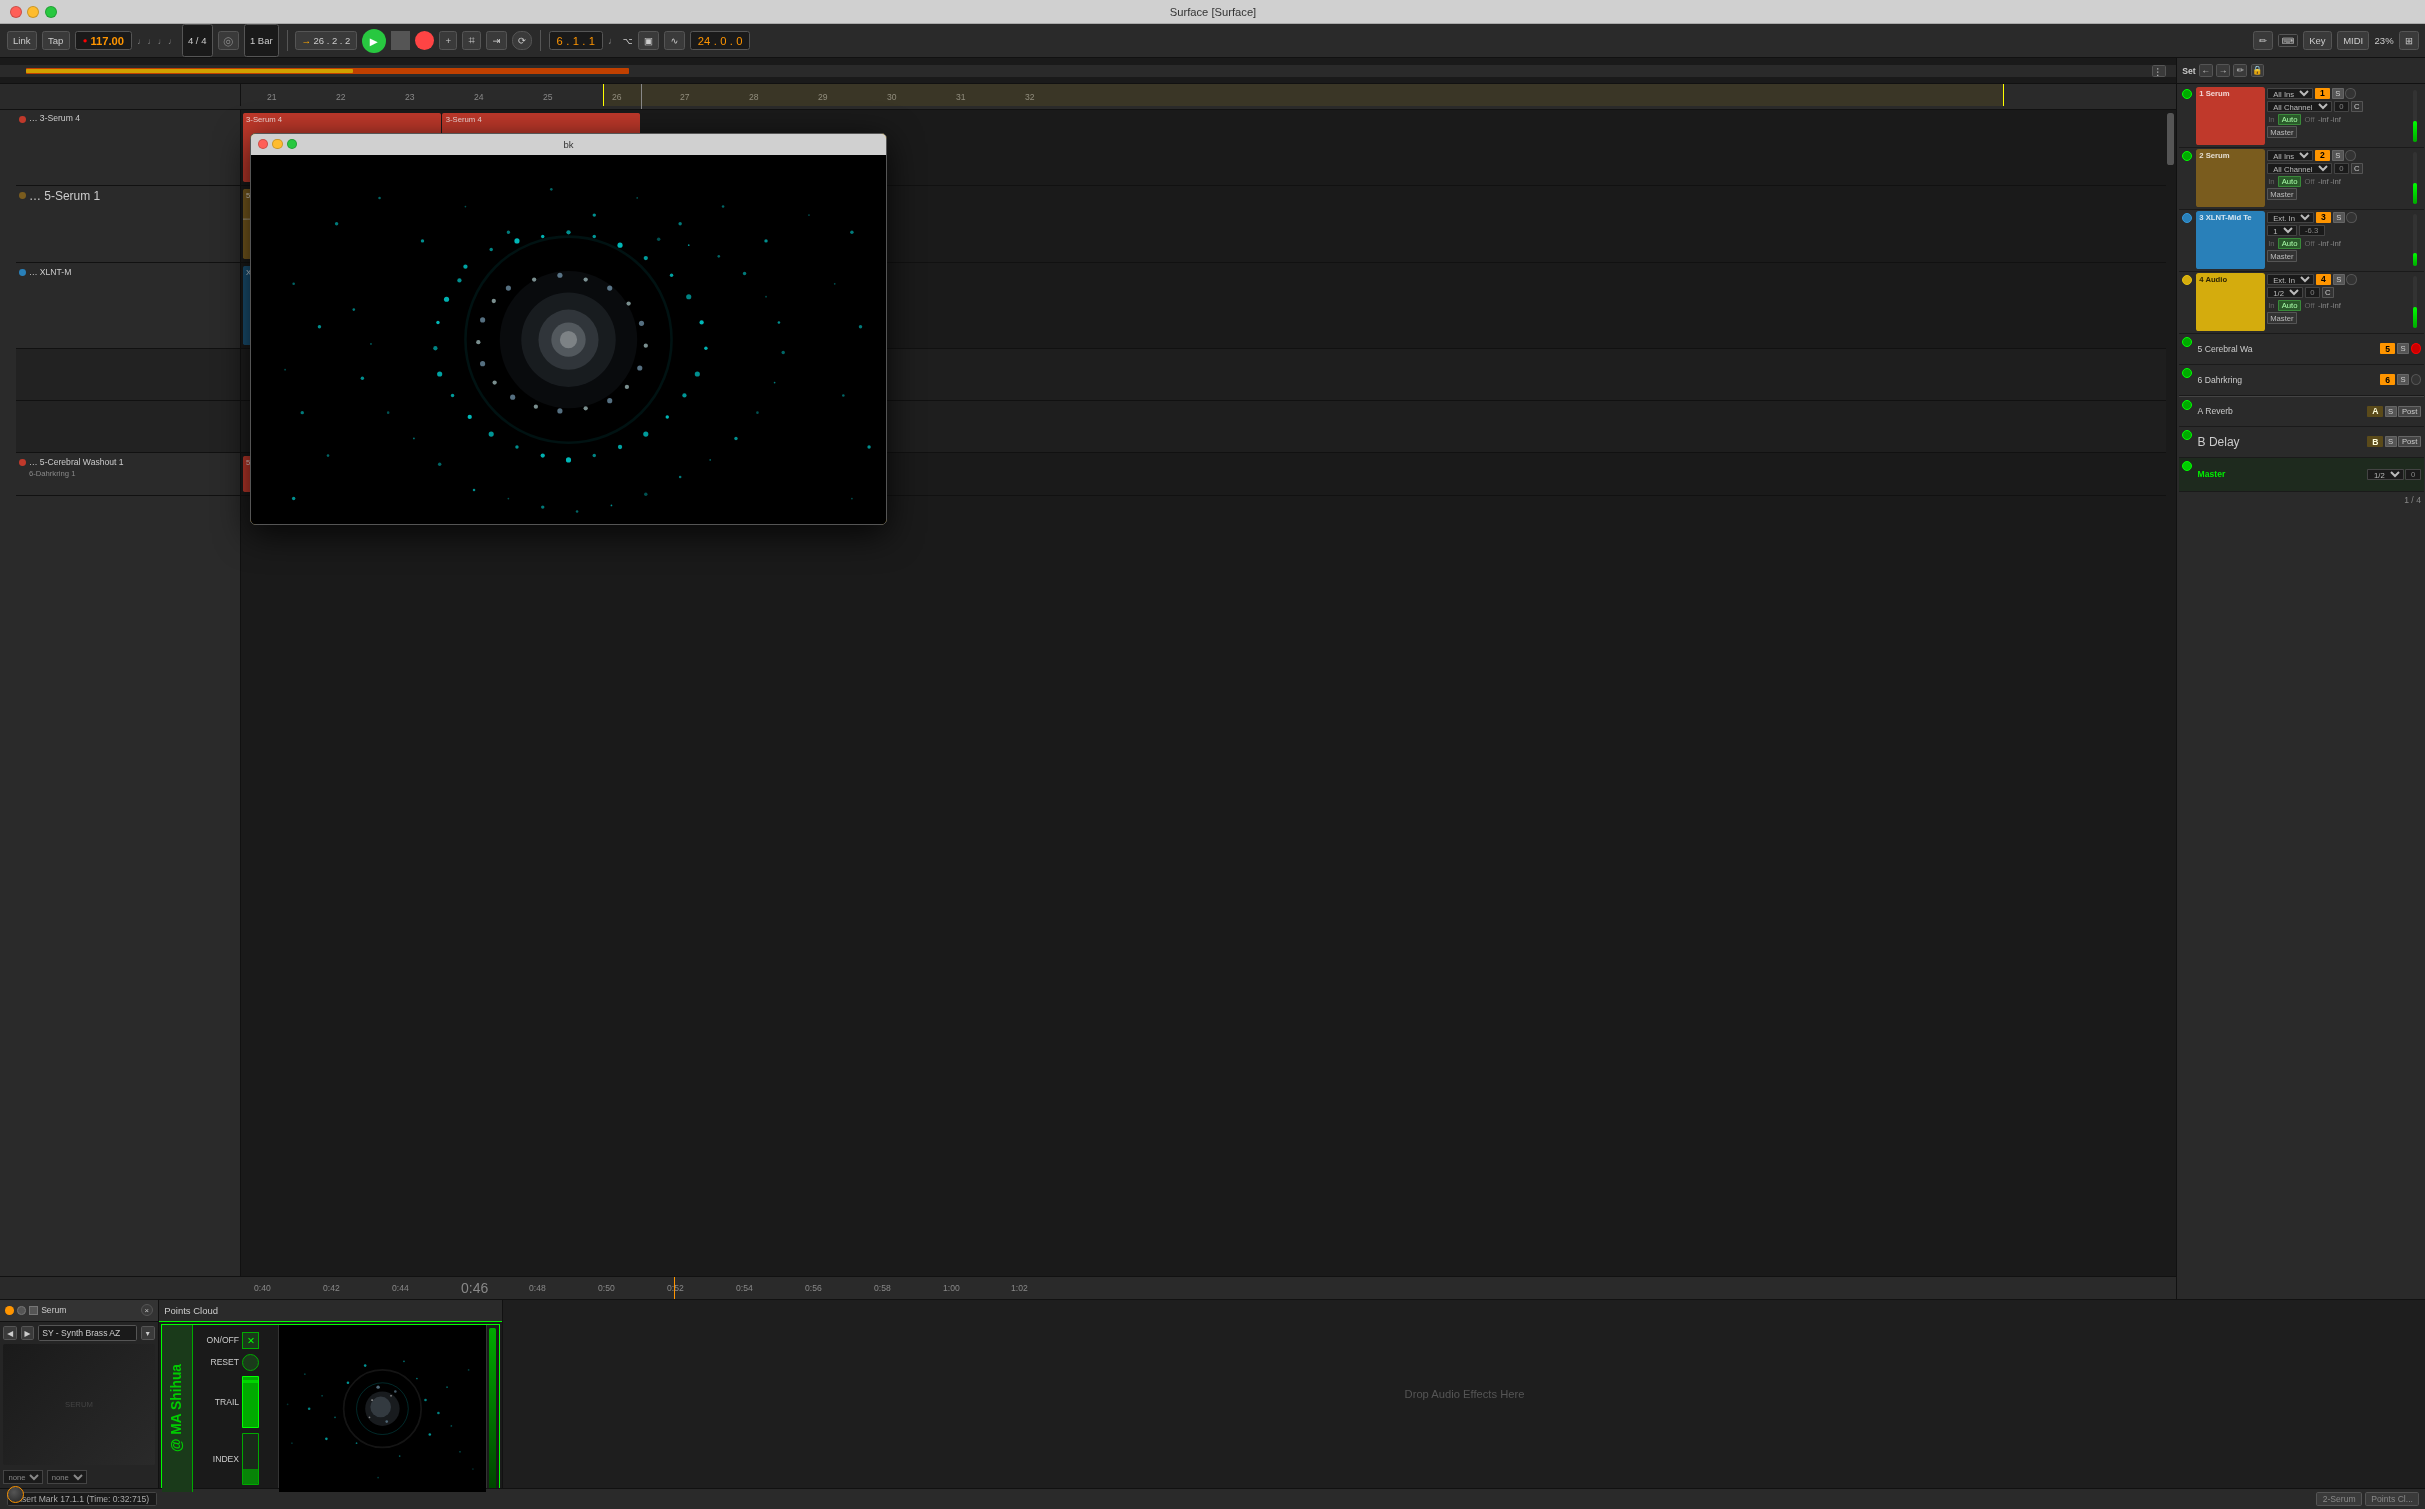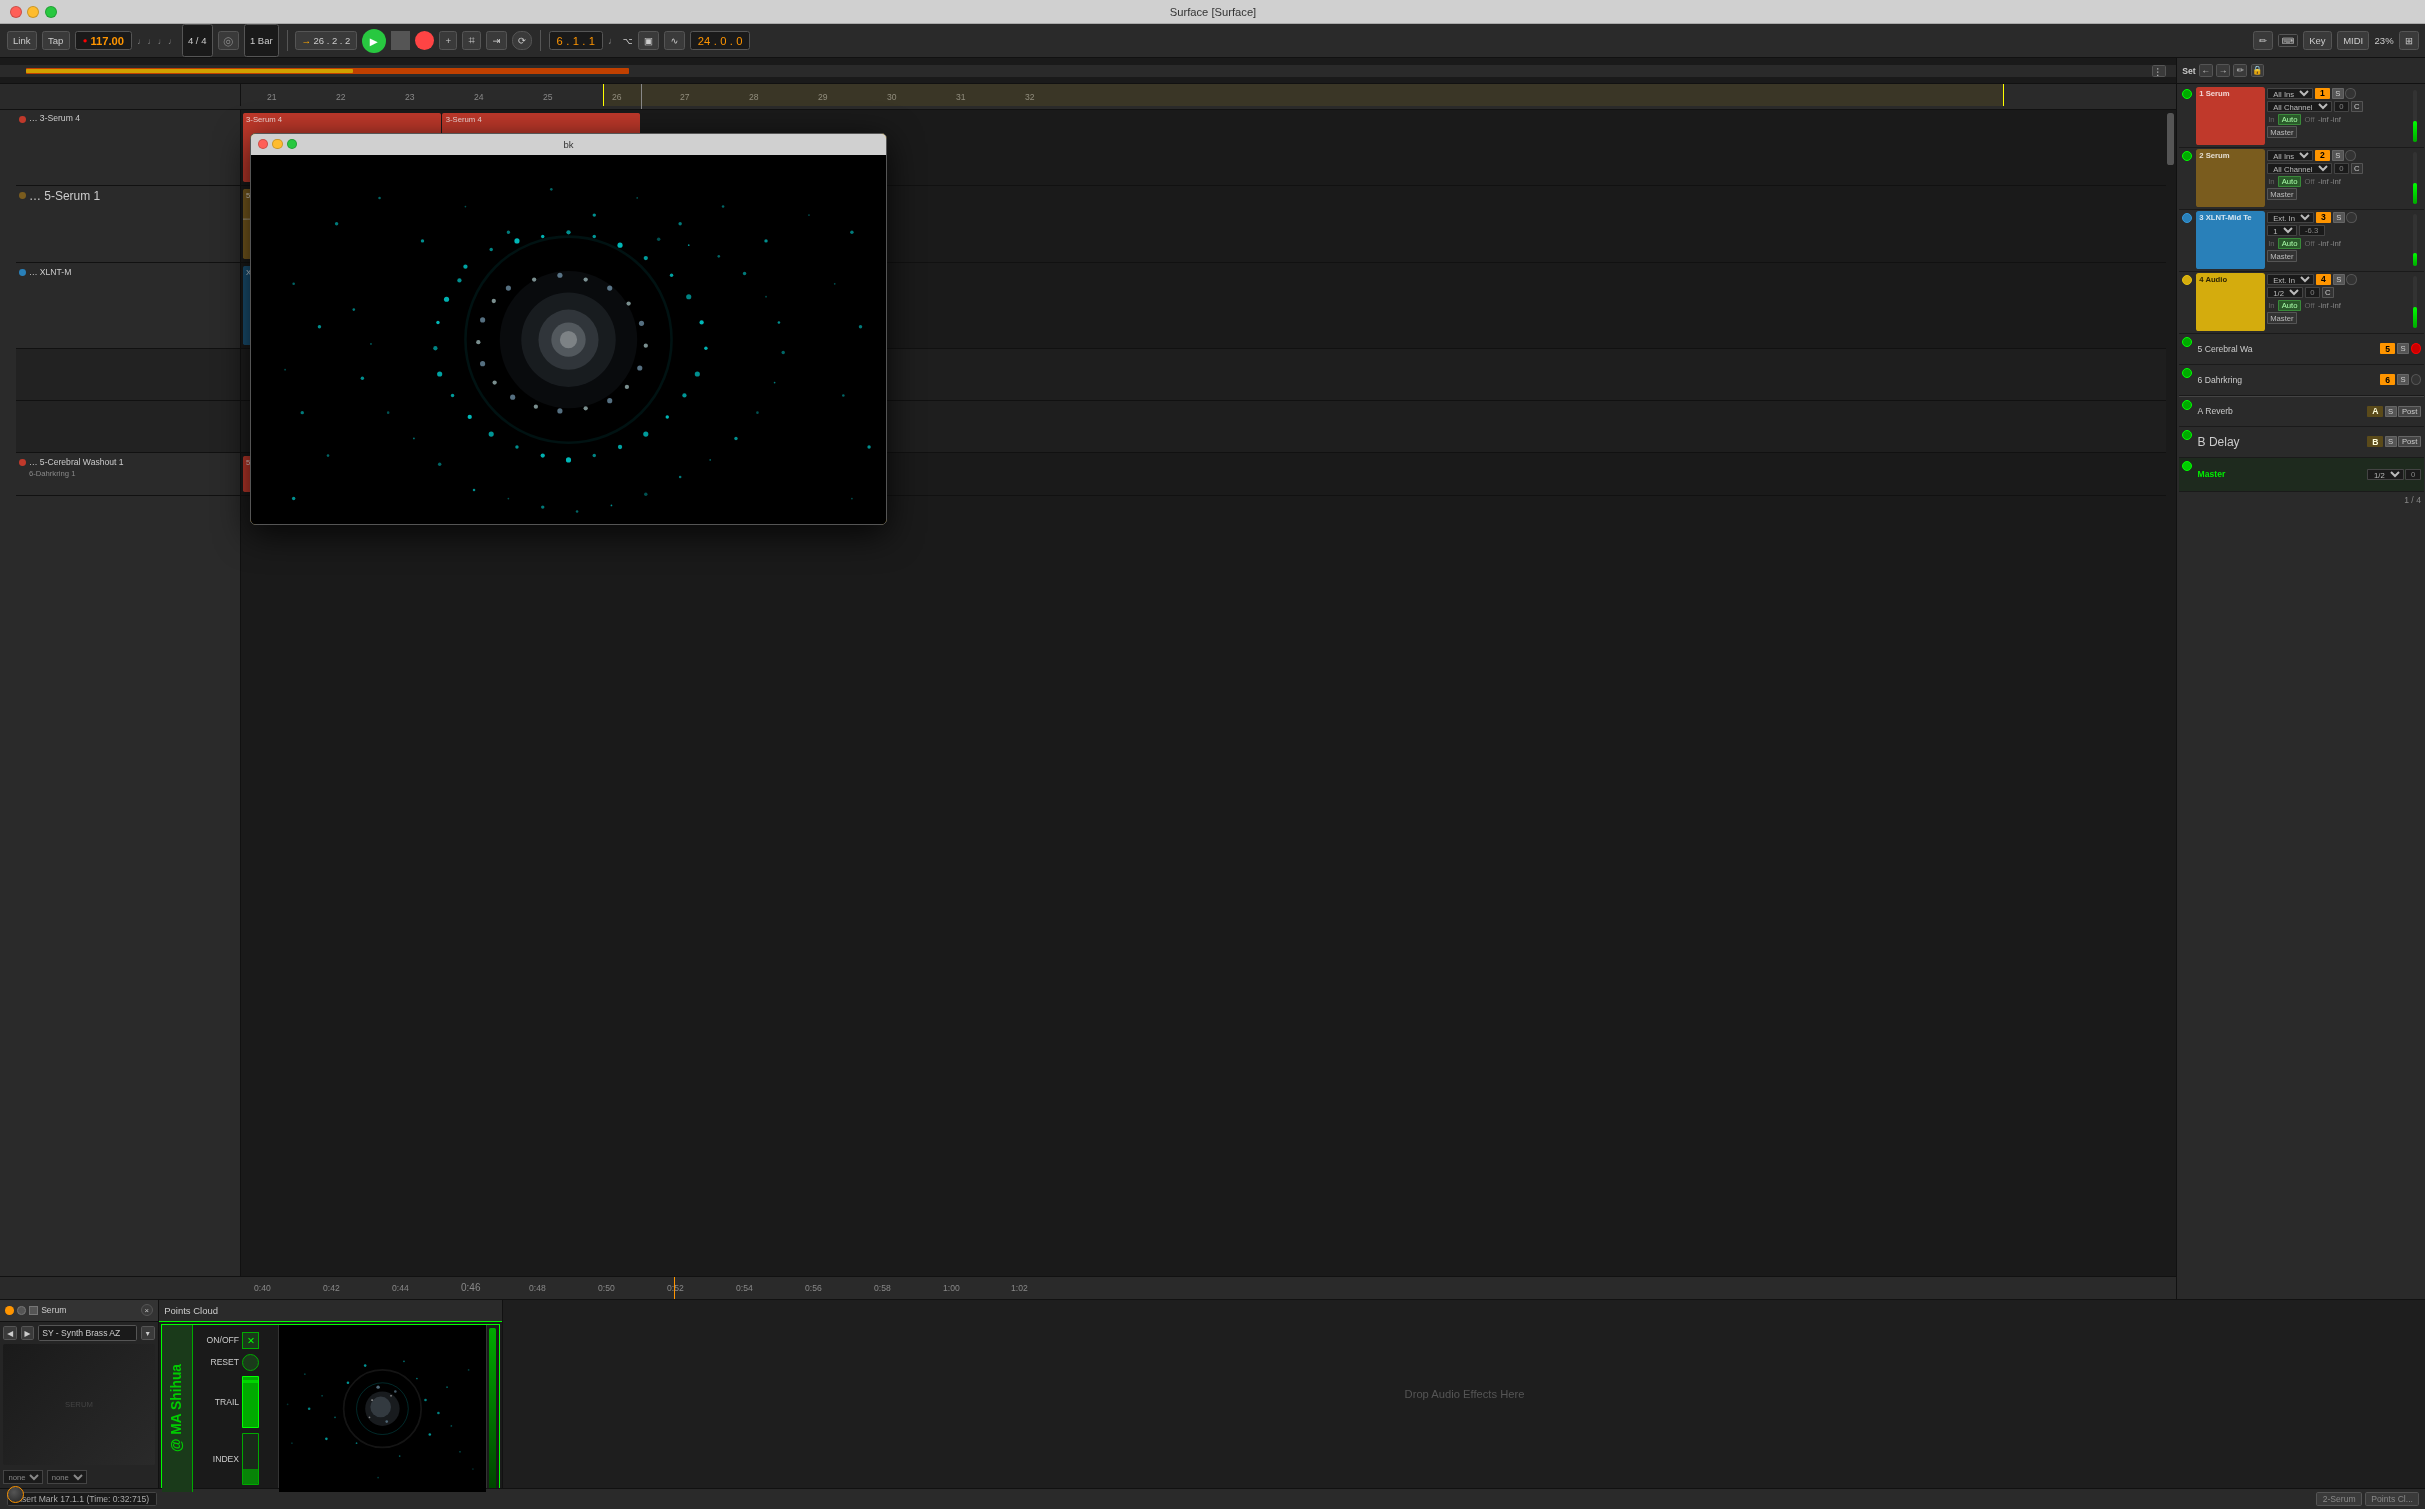--- a/index.html
+++ b/index.html
@@ -744,21 +744,21 @@
         <div class="v-scrollbar" style="flex-shrink:0;">
           <div style="height:52px;background:#555;border-radius:2.6px;margin:3.4px 1.7px;cursor:pointer;"></div>
         </div>
 
       </div>
 
       <div style="height:22.4px;background:#2a2a2a;border-top:0.9px solid #111;display:flex;align-items:center;padding-left:245px;position:relative;">
         <span style="position:absolute;left:254px;font-size:8.6px;color:#888;">0:40</span>
         <span style="position:absolute;left:323px;font-size:8.6px;color:#888;">0:42</span>
         <span style="position:absolute;left:392px;font-size:8.6px;color:#888;">0:44</span>
-        <span style="position:absolute;left:461px;font-size:10px;color:#888;">0:46</span>
+        <span style="position:absolute;left:461px;font-size:14px;color:#888;">0:46</span>
         <span style="position:absolute;left:529px;font-size:8.6px;color:#888;">0:48</span>
         <span style="position:absolute;left:598px;font-size:8.6px;color:#888;">0:50</span>
         <span style="position:absolute;left:667px;font-size:8.6px;color:#888;">0:52</span>
         <span style="position:absolute;left:736px;font-size:8.6px;color:#888;">0:54</span>
         <span style="position:absolute;left:805px;font-size:8.6px;color:#888;">0:56</span>
         <span style="position:absolute;left:874px;font-size:8.6px;color:#888;">0:58</span>
         <span style="position:absolute;left:943px;font-size:8.6px;color:#888;">1:00</span>
         <span style="position:absolute;left:1011px;font-size:8.6px;color:#888;">1:02</span>
 
         <div style="position:absolute;left:674px;top:0;width:0.9px;height:100%;background:#ff9500;"></div>

